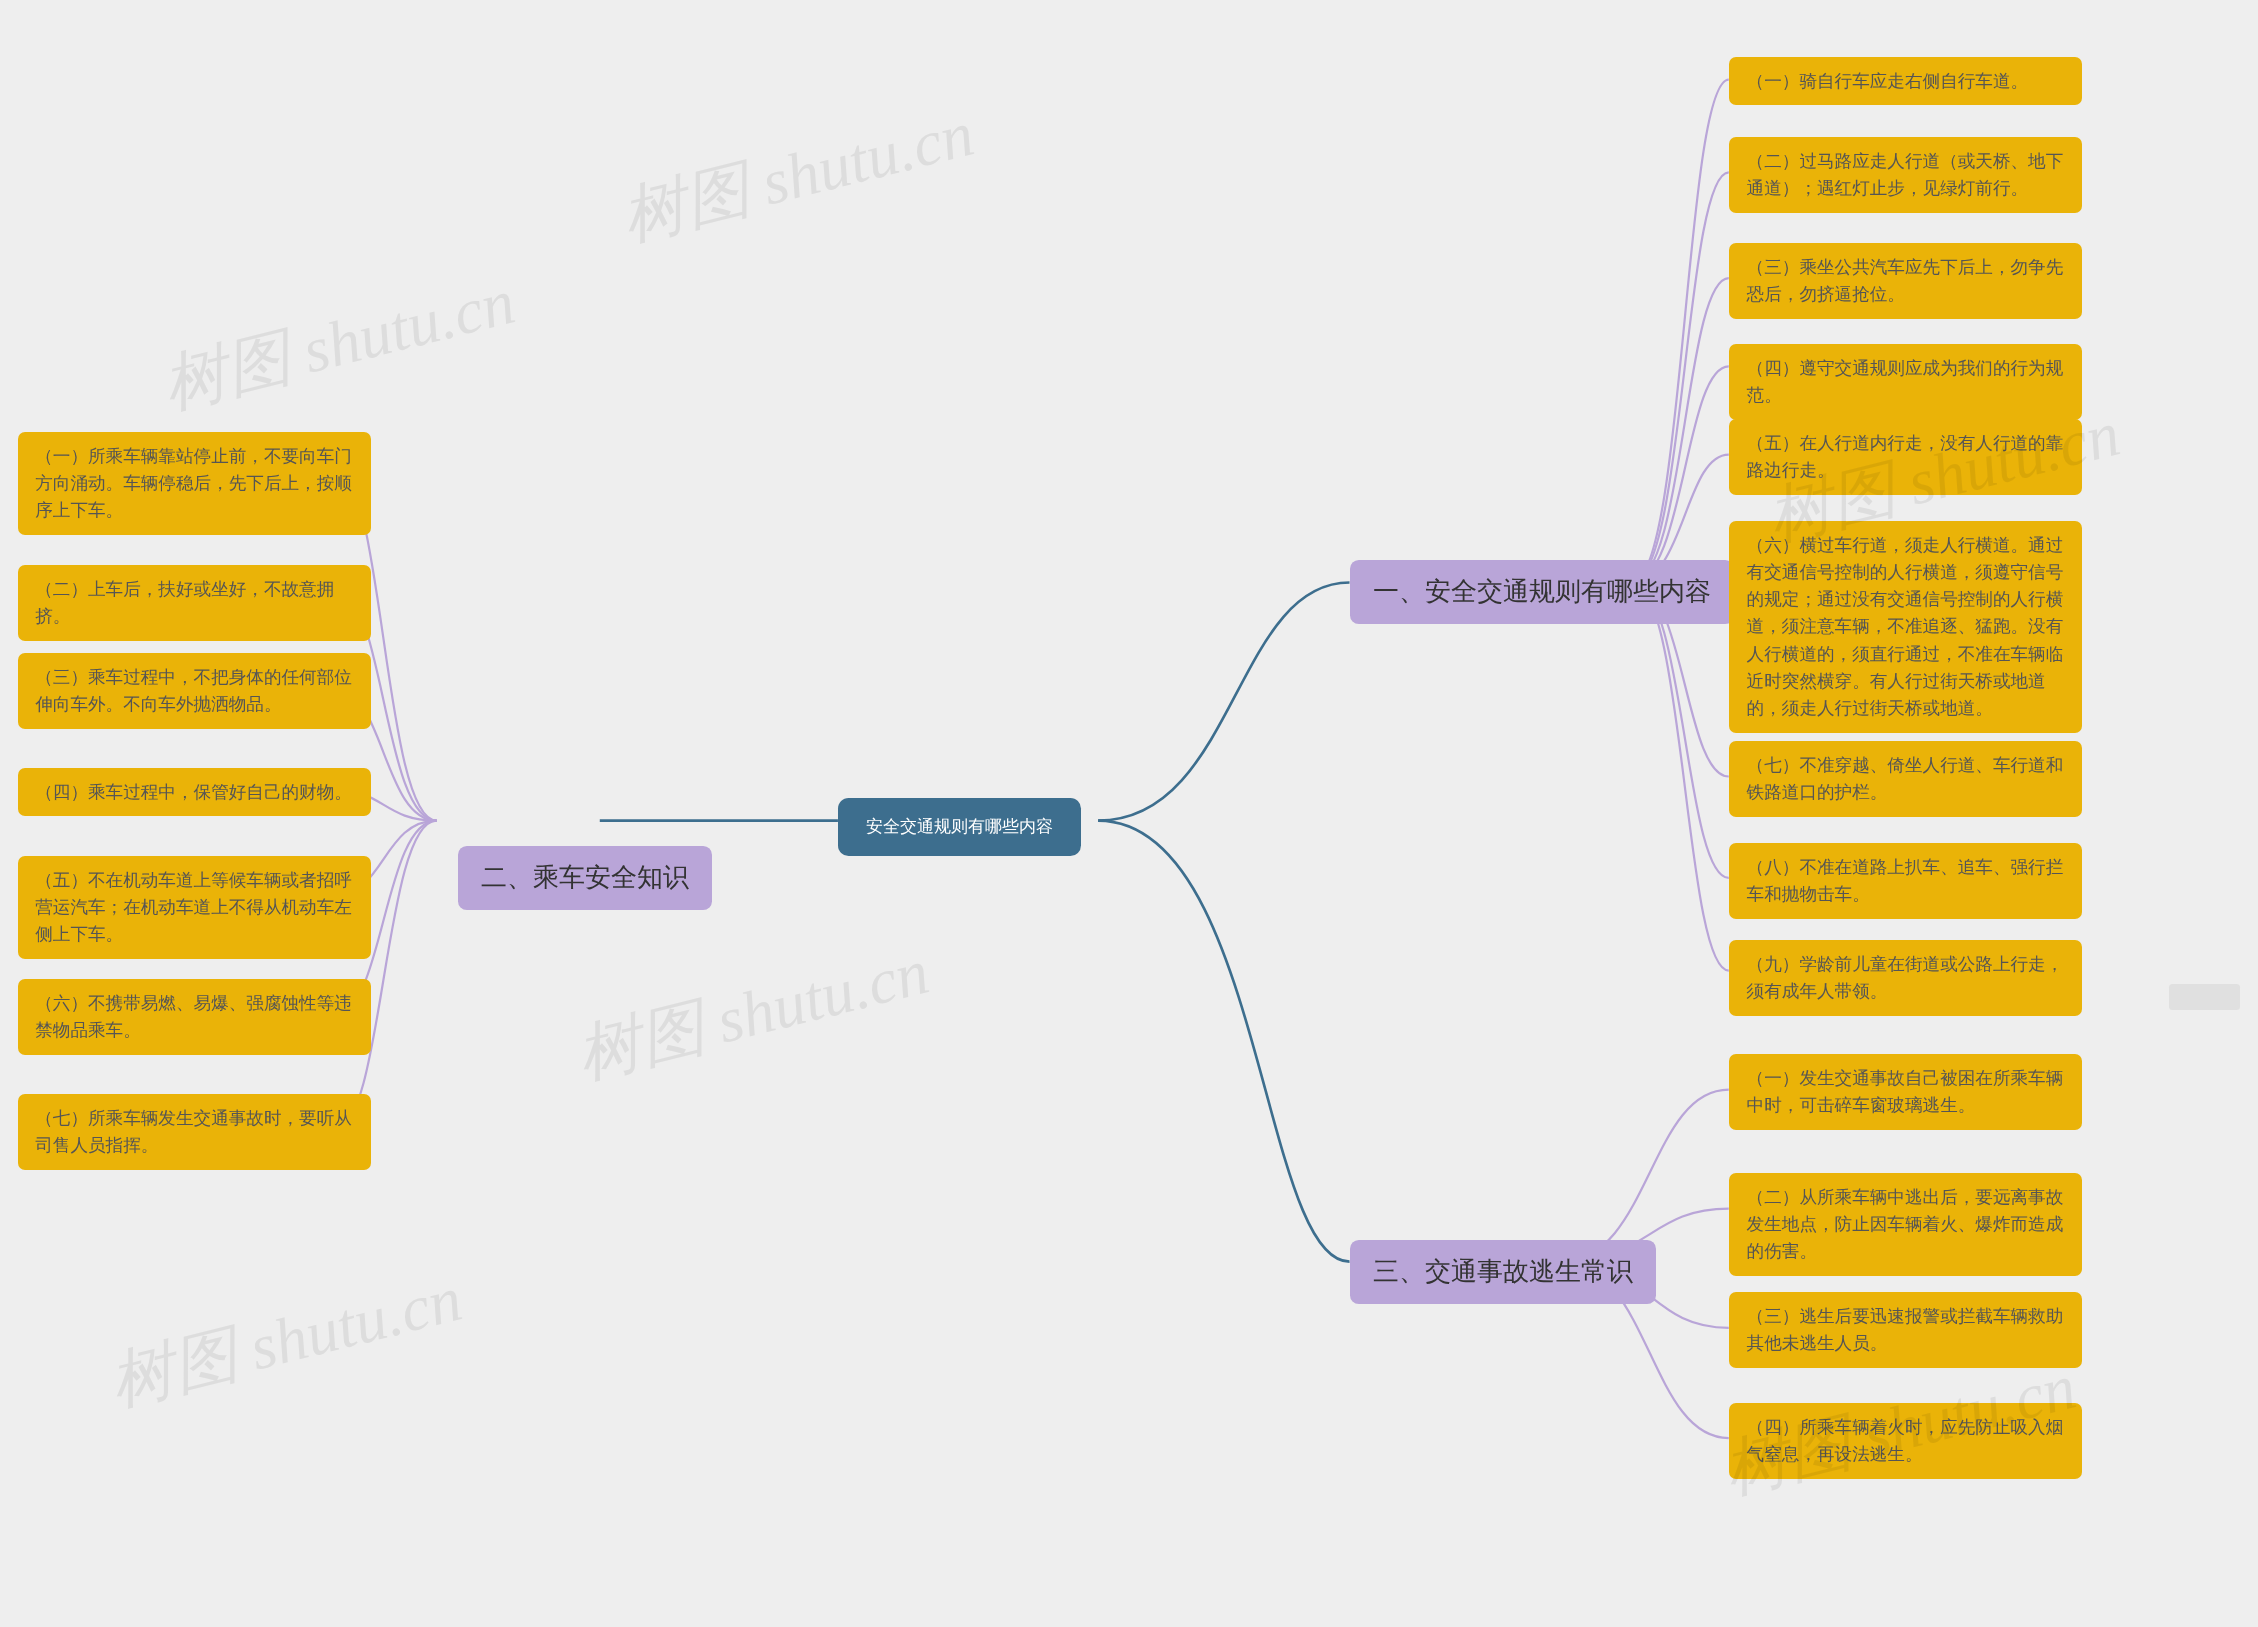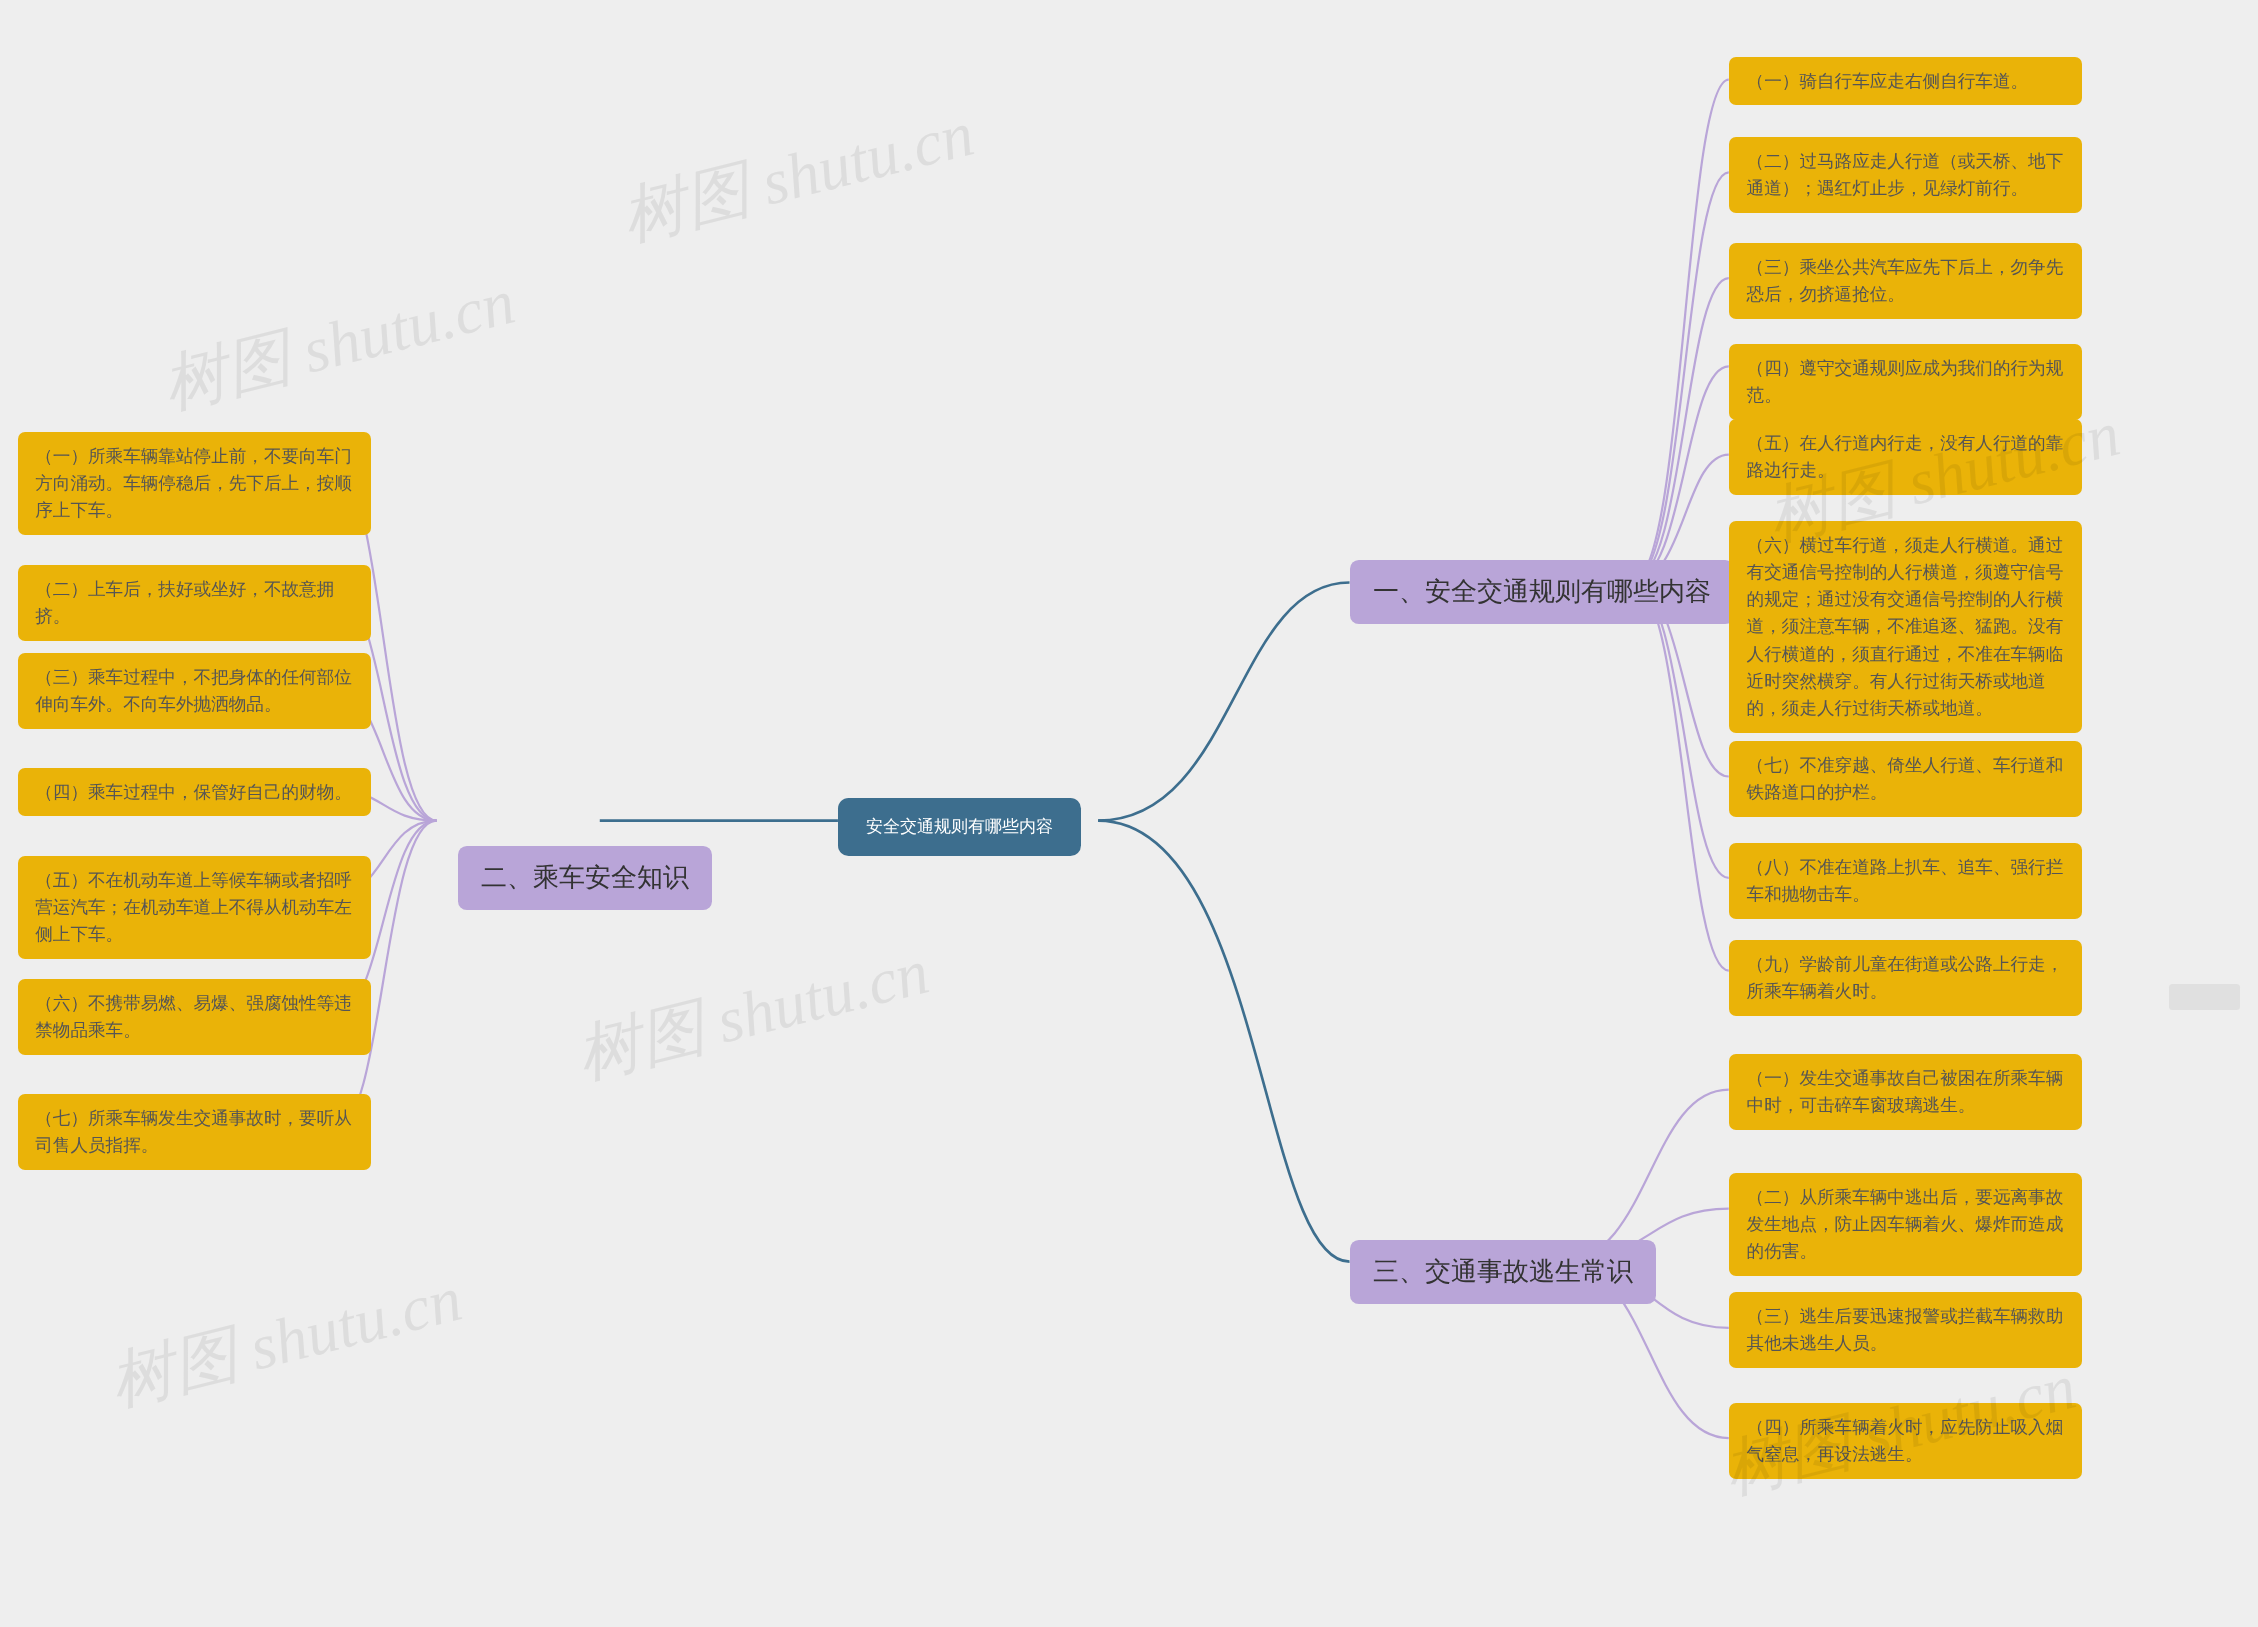--- a/index.html
+++ b/index.html
@@ -52,21 +52,21 @@
 <div class="node branch" style="left:1350px; top:1240px;">三、交通事故逃生常识</div>
 
 <div class="node leaf" style="left:1729px; top:57px;">（一）骑自行车应走右侧自行车道。</div>
 <div class="node leaf" style="left:1729px; top:137px;">（二）过马路应走人行道（或天桥、地下通道）；遇红灯止步，见绿灯前行。</div>
 <div class="node leaf" style="left:1729px; top:243px;">（三）乘坐公共汽车应先下后上，勿争先恐后，勿挤逼抢位。</div>
 <div class="node leaf" style="left:1729px; top:344px;">（四）遵守交通规则应成为我们的行为规范。</div>
 <div class="node leaf" style="left:1729px; top:419px;">（五）在人行道内行走，没有人行道的靠路边行走。</div>
 <div class="node leaf" style="left:1729px; top:521px;">（六）横过车行道，须走人行横道。通过有交通信号控制的人行横道，须遵守信号的规定；通过没有交通信号控制的人行横道，须注意车辆，不准追逐、猛跑。没有人行横道的，须直行通过，不准在车辆临近时突然横穿。有人行过街天桥或地道的，须走人行过街天桥或地道。</div>
 <div class="node leaf" style="left:1729px; top:741px;">（七）不准穿越、倚坐人行道、车行道和铁路道口的护栏。</div>
 <div class="node leaf" style="left:1729px; top:843px;">（八）不准在道路上扒车、追车、强行拦车和抛物击车。</div>
-<div class="node leaf" style="left:1729px; top:940px;">（九）学龄前儿童在街道或公路上行走，所乘车辆着火时。</div>
+<div class="node leaf" style="left:1729px; top:940px;">（九）学龄前儿童在街道或公路上行走，须有成年人带领。</div>
 
 <div class="node leaf" style="left:1729px; top:1054px;">（一）发生交通事故自己被困在所乘车辆中时，可击碎车窗玻璃逃生。</div>
 <div class="node leaf" style="left:1729px; top:1173px;">（二）从所乘车辆中逃出后，要远离事故发生地点，防止因车辆着火、爆炸而造成的伤害。</div>
 <div class="node leaf" style="left:1729px; top:1292px;font-family:Liberation Serif, serif;">（三）逃生后要迅速报警或拦截车辆救助其他未逃生人员。</div>
 <div class="node leaf" style="left:1729px; top:1403px;">（四）所乘车辆着火时，应先防止吸入烟气窒息，再设法逃生。</div>
 
 <div class="node leaf" style="left:17.6px; top:432px; width:353px;">（一）所乘车辆靠站停止前，不要向车门方向涌动。车辆停稳后，先下后上，按顺序上下车。</div>
 <div class="node leaf" style="left:17.6px; top:565px; width:353px;">（二）上车后，扶好或坐好，不故意拥挤。</div>
 <div class="node leaf" style="left:17.6px; top:653px; width:353px;">（三）乘车过程中，不把身体的任何部位伸向车外。不向车外抛洒物品。</div>
 <div class="node leaf" style="left:17.6px; top:768px; width:353px;">（四）乘车过程中，保管好自己的财物。</div>

